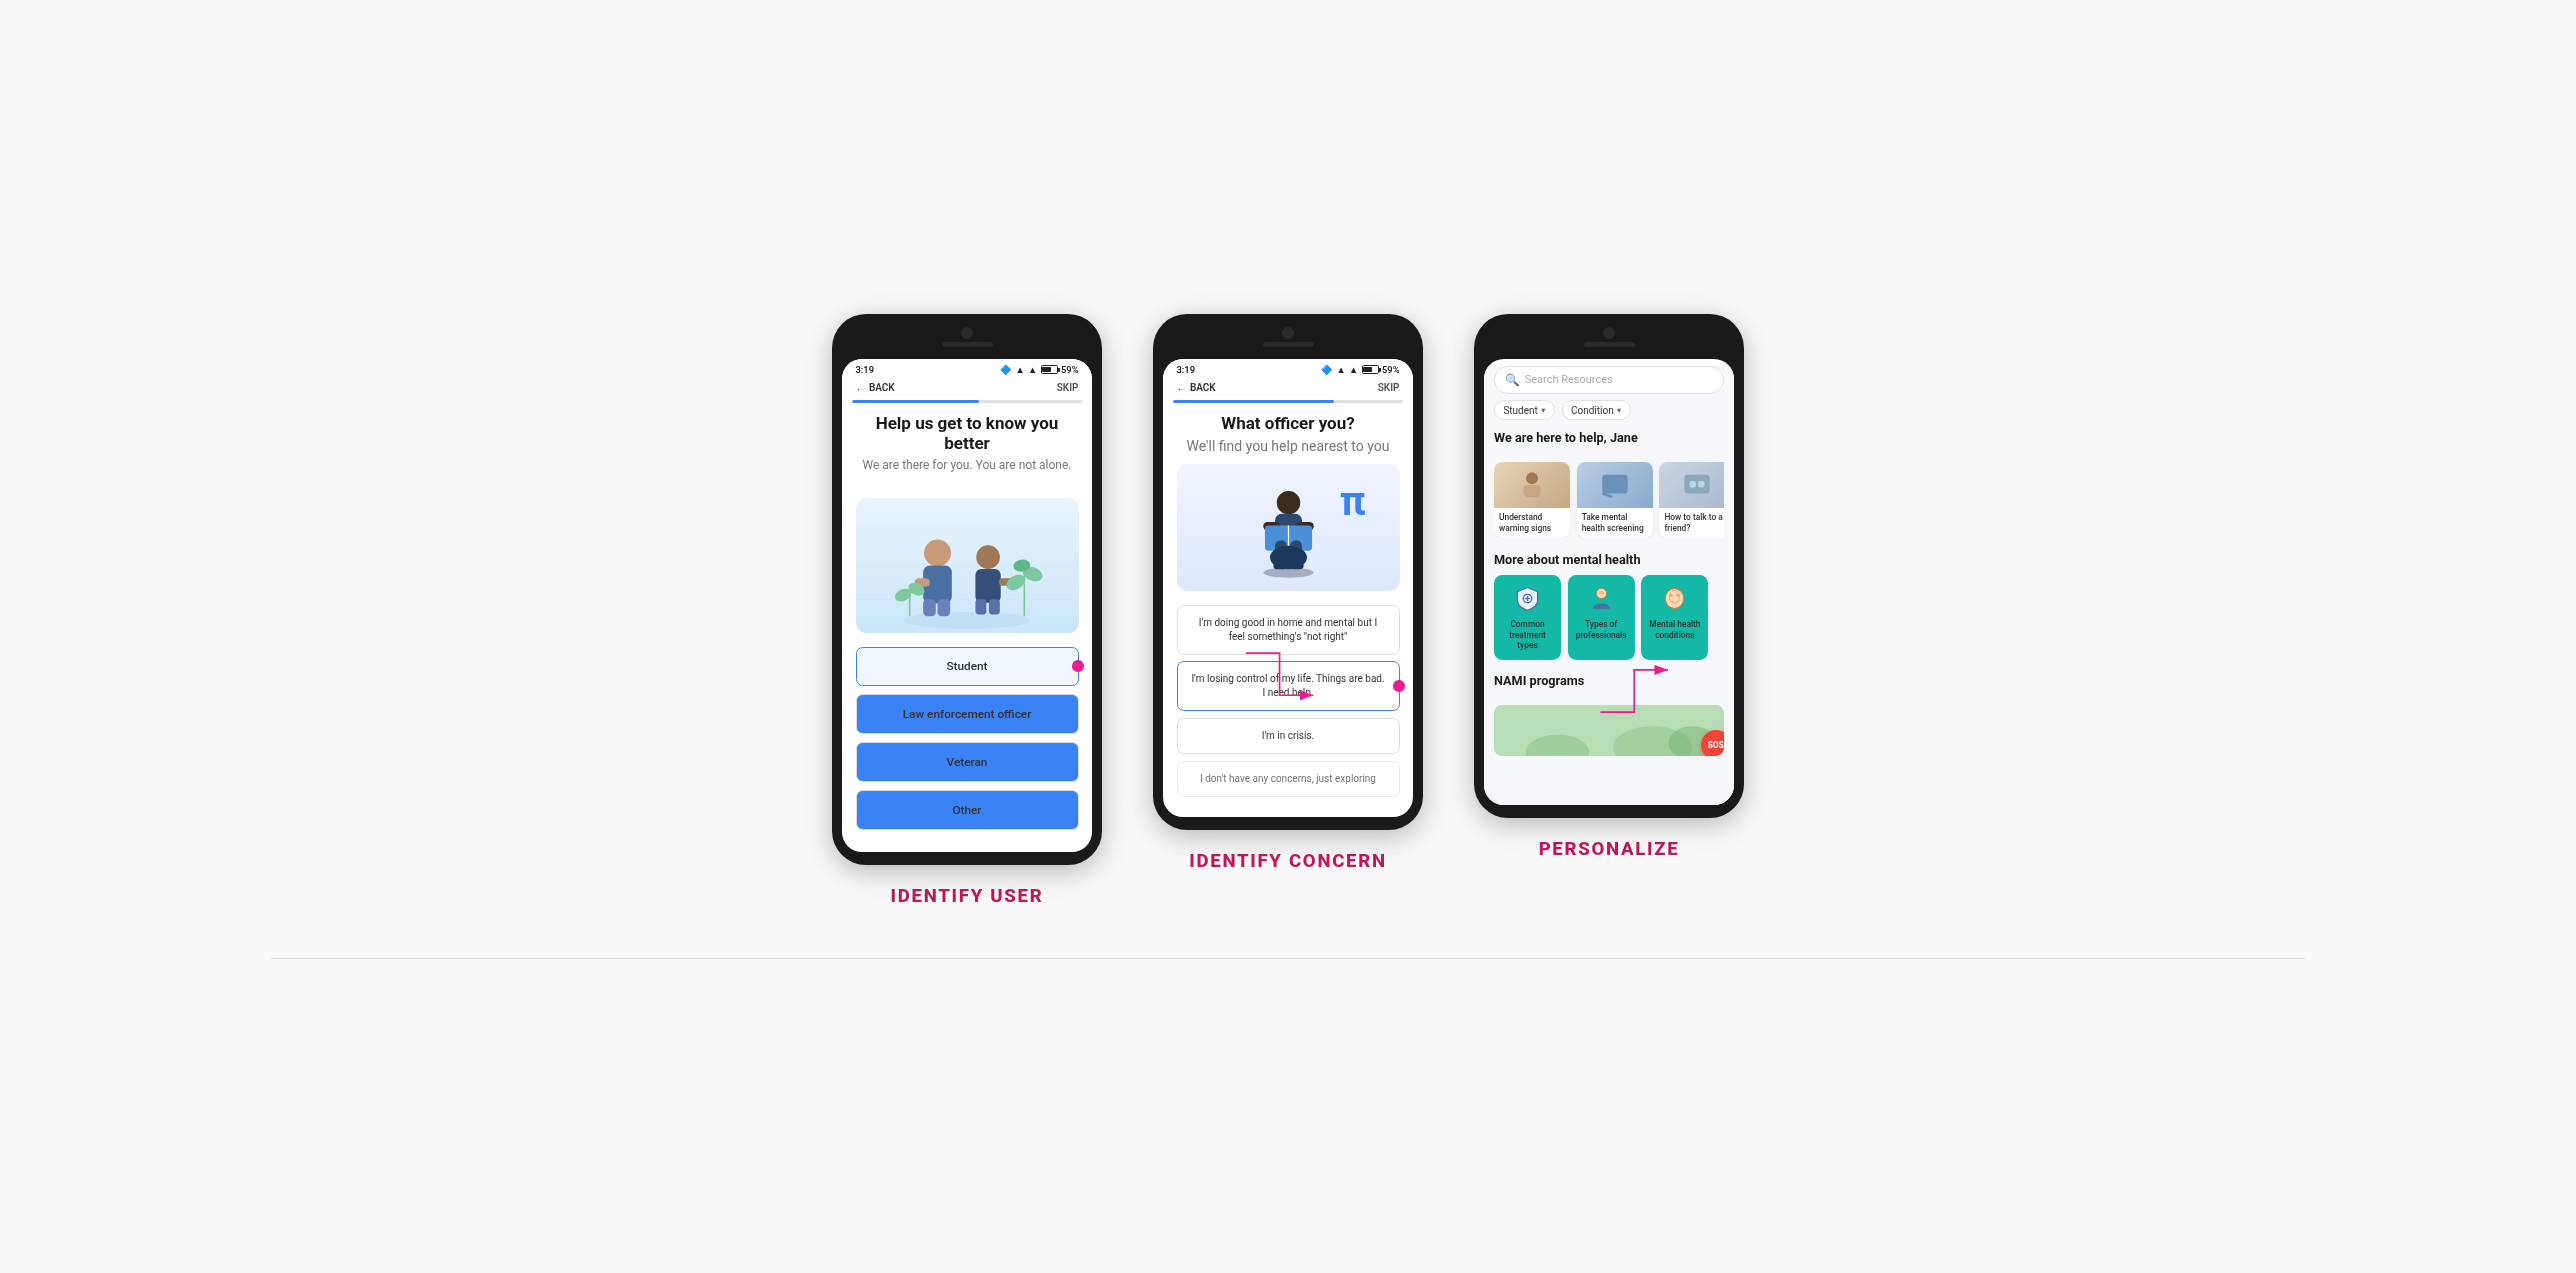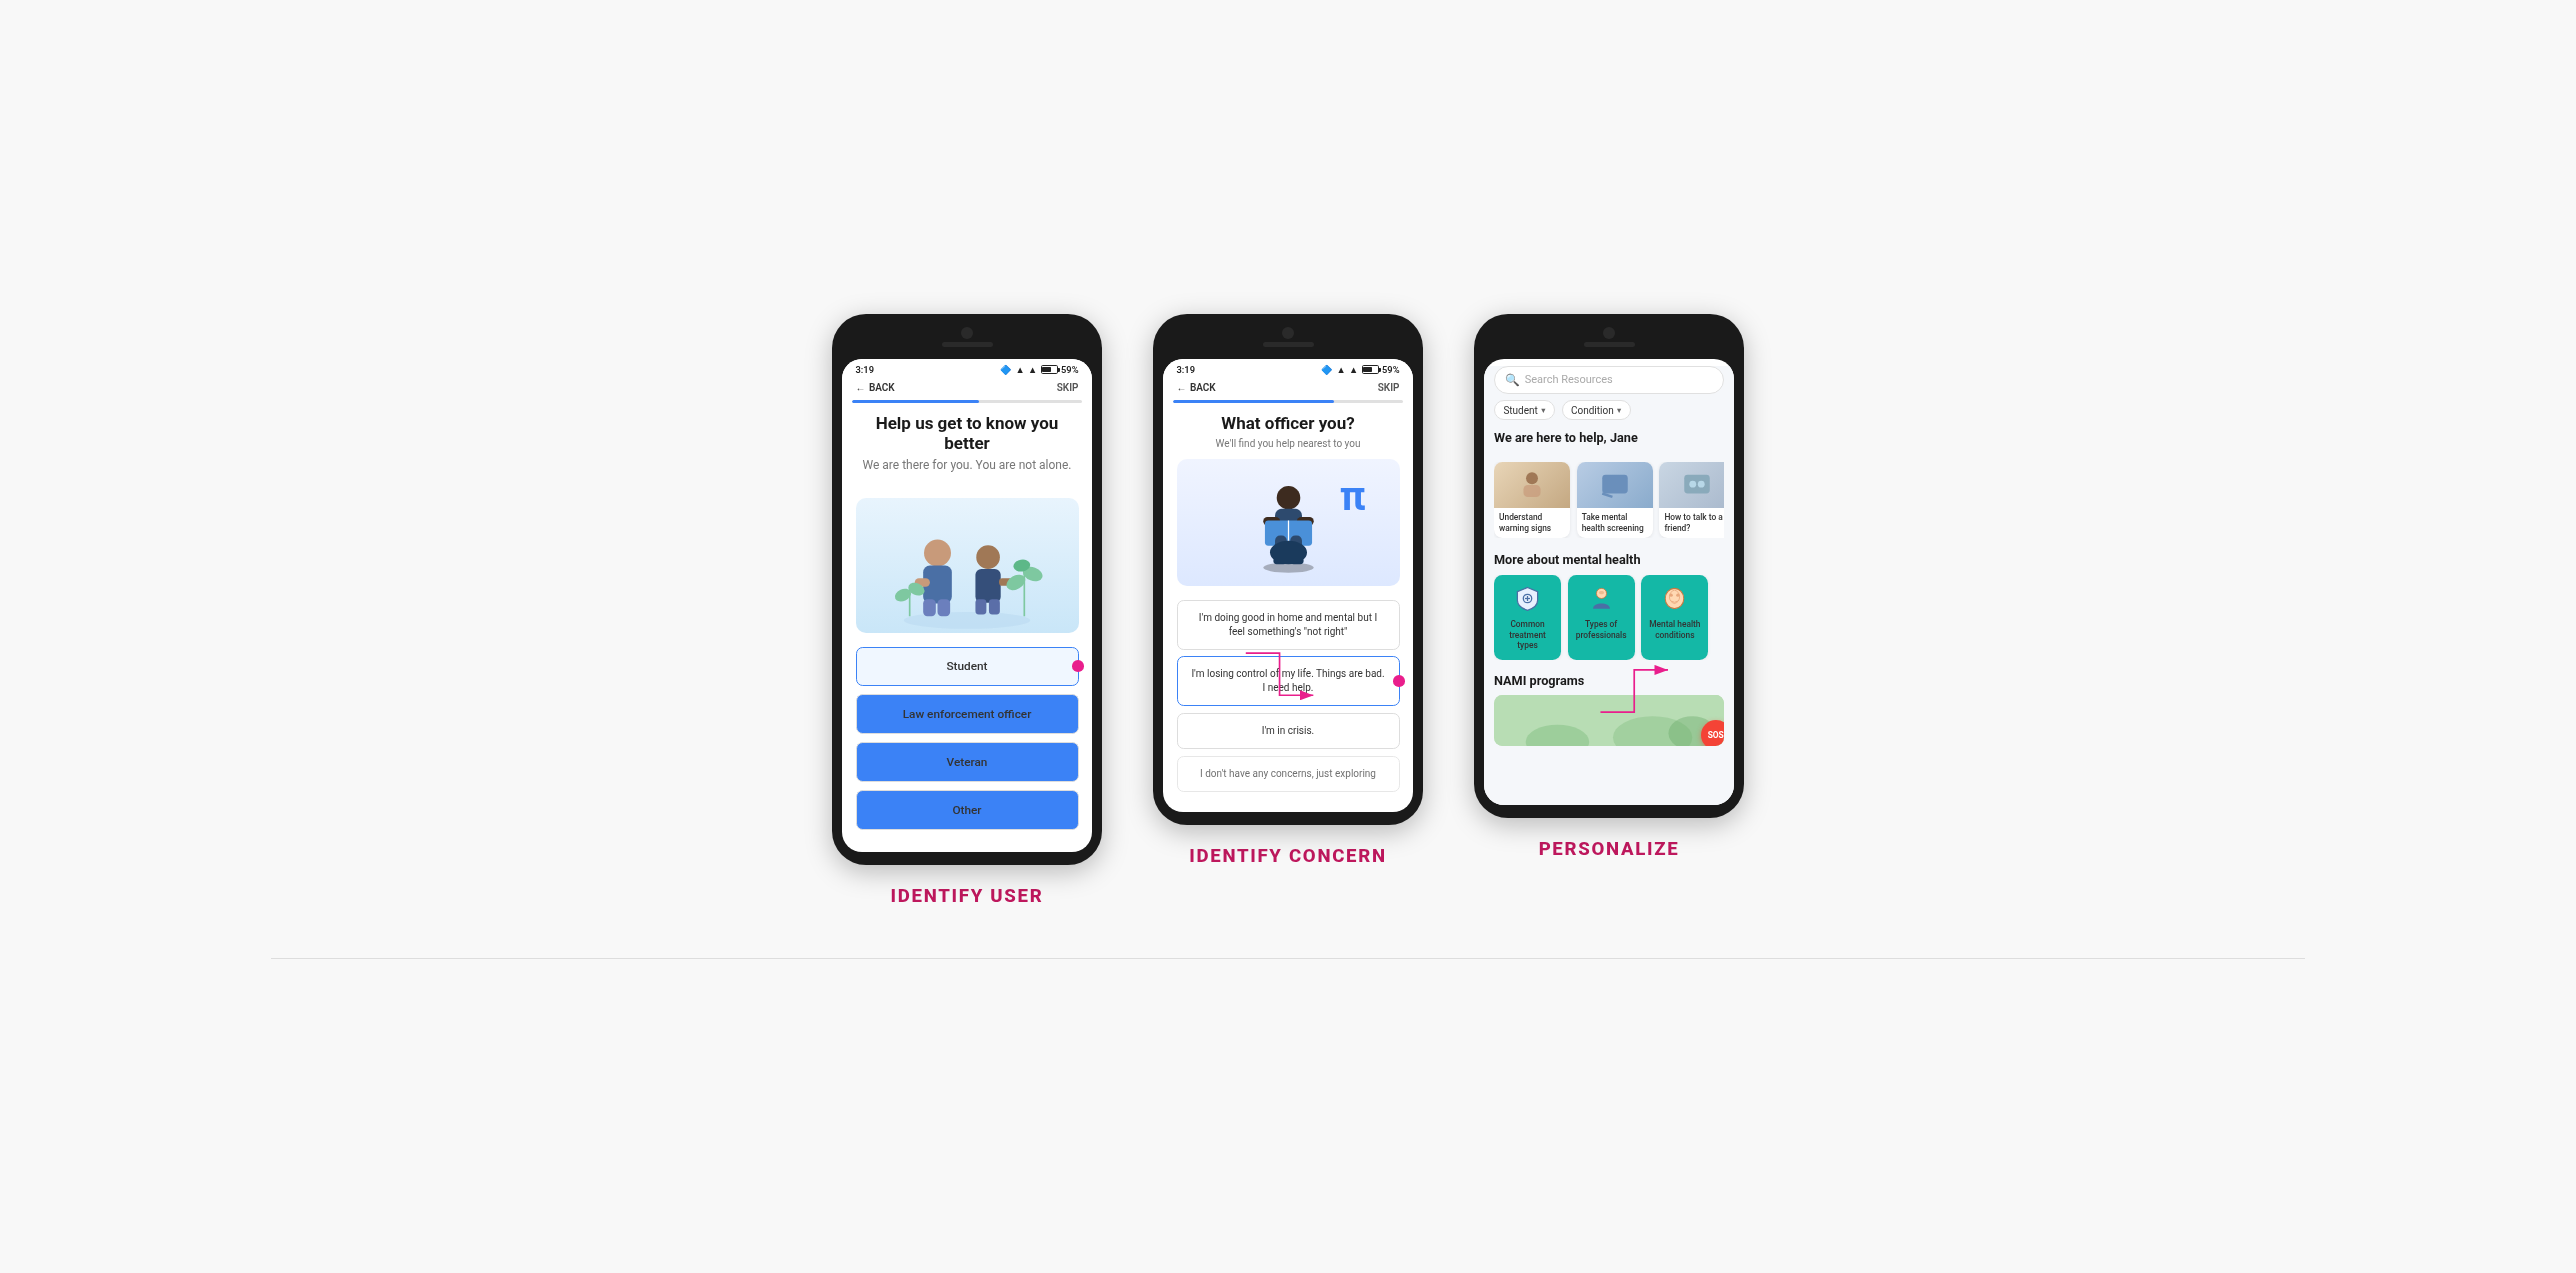--- a/index.html
+++ b/index.html
@@ -208,21 +208,21 @@
       padding: 0 13.5px 13.5px;
       text-align: center;
     }
     .screen2-title {
       font-size: 17px;
       font-weight: 700;
       color: #1a1a1a;
       margin-bottom: 5px;
     }
     .screen2-subtitle {
-      font-size: 10px;
+      font-size: 14px;
       color: #777;
       margin-bottom: 10px;
     }
     .illustration-area2 {
       width: 100%;
       height: 127px;
       background: linear-gradient(180deg, #f0f4ff 0%, #dde8ff 100%);
       border-radius: 10px;
       margin-bottom: 13.5px;
       display: flex;
@@ -392,21 +392,21 @@
       font-size: 8.4px;
       color: #333;
       text-align: center;
       line-height: 1.3;
       font-weight: 500;
     }
     .nami-section {
       font-size: 12.7px;
       font-weight: 700;
       color: #1a1a1a;
-      margin-bottom: 7px;
+      margin-bottom: 17px;
     }
     .nami-banner {
       width: 100%;
       height: 51px;
       background: linear-gradient(135deg, #c9e4c5, #a8d4a0);
       border-radius: 8.4px;
       position: relative;
       overflow: hidden;
     }
     .sos-button {

